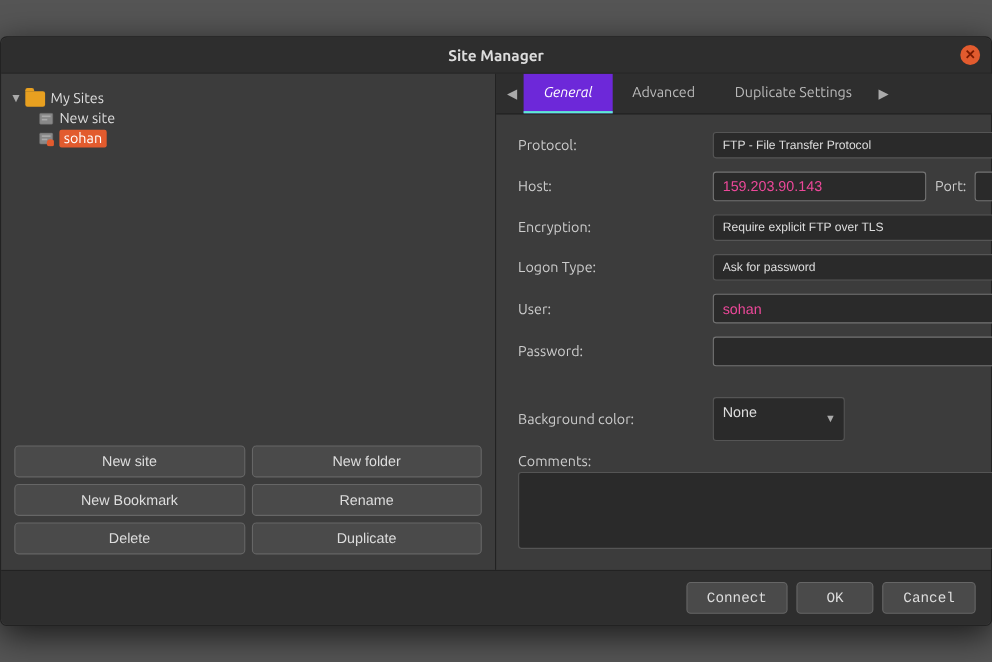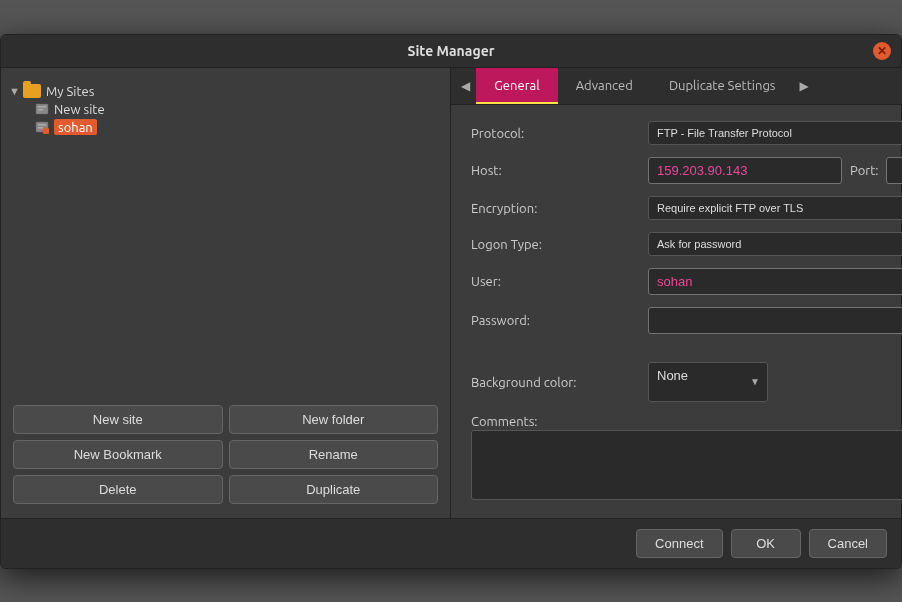--- a/index.html
+++ b/index.html
@@ -167,22 +167,23 @@
     }
     .tab {
       padding: 10px 18px;
       cursor: pointer;
       color: #bbb;
       font-size: 13px;
       border-bottom: 2px solid transparent;
     }
     .tab.active {
       color: #fff;
-      border-bottom: 2px solid #fde047;
-      background: #be185d;
+      border-bottom: 2px solid #5eead4;
+      background: #6d28d9;
+      font-style: italic;
     }
     .form-area {
       flex: 1;
       padding: 16px 20px;
       overflow-y: auto;
     }
     .form-row {
       display: flex;
       align-items: center;
       margin-bottom: 12px;
@@ -293,20 +294,21 @@
     }
     .bottom-btn {
       background: #4a4a4a;
       border: 1px solid #666;
       color: #ddd;
       padding: 6px 18px;
       border-radius: 4px;
       cursor: pointer;
       font-size: 13px;
       min-width: 70px;
+      font-family: Liberation Mono, monospace;
     }
   </style>
 </head>
 <body>
 
 <div class="dialog">
 
   <div class="title-bar">
     <span class="title-bar-text">Site Manager</span>
     <button class="close-btn">✕</button>

